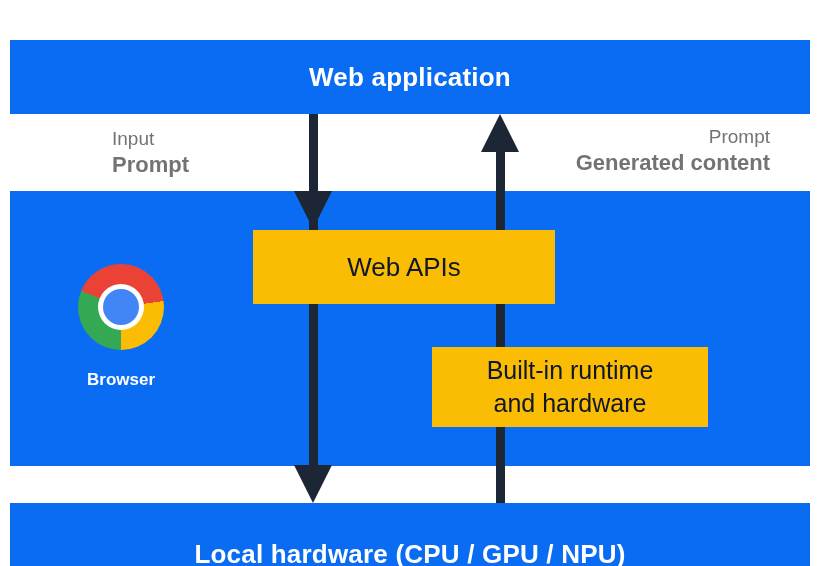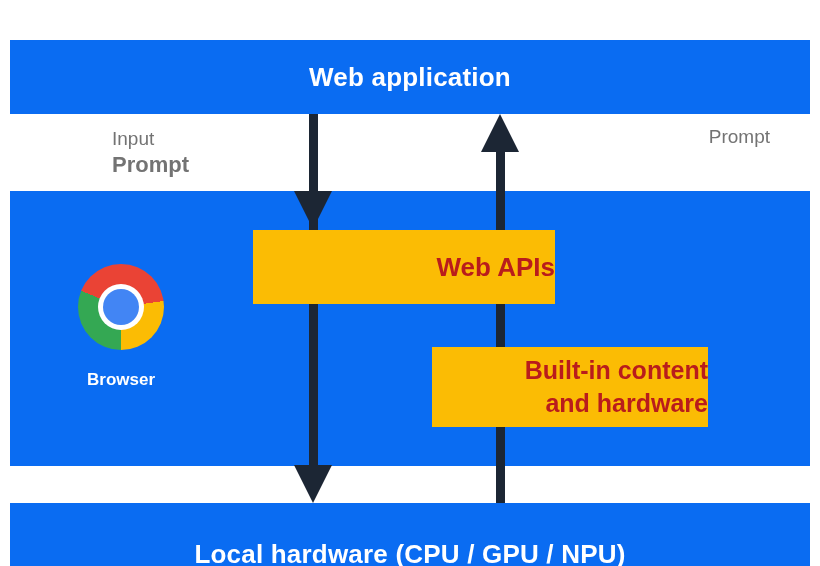--- a/index.html
+++ b/index.html
@@ -55,27 +55,27 @@
   }
   .head-down { border-top: 38px solid #1c2634; }
   .head-up   { border-bottom: 38px solid #1c2634; }
   .head-down-1 { left: 294px; top: 162px; }
   .head-down-2 { left: 294px; top: 436px; }
   .head-up-1   { left: 481px; top: 85px; }
   
   .ybox {
     position: absolute;
     background: #fbbc04;
-    color: #b91c1c;
+    color: #0f172a;
     display: flex;
     flex-direction: column;
-    align-items: flex-end;
+    align-items: center;
     justify-content: center;
     text-align: center;
-    font-weight: bold;
+    font-weight: normal;
     z-index: 3;
   }
   .web-apis-box {
     left: 253px; top: 201px;
     width: 302px; height: 74px;
     font-size: 26px;
   }
   .builtin-box {
     left: 432px; top: 318px;
     width: 276px; height: 80px;
@@ -121,20 +121,21 @@
   <div class="band band-top">
     <span class="band-label">Web application</span>
   </div>
 
   <div class="io-block io-input">
     <div class="io-caption">Input</div>
     <div class="io-strong">Prompt</div>
   </div>
   <div class="io-block io-output">
     <div class="io-caption">Prompt</div>
+    <div class="io-strong">Generated content</div>
   </div>
 
   <div class="band band-middle"></div>
 
   <div class="band band-bottom">
     <span class="band-label">Local hardware (CPU / GPU / NPU)</span>
   </div>
 
   <div class="arrow-line down-line"></div>
   <div class="arrow-head head-down head-down-1"></div>
@@ -145,17 +146,17 @@
   <div class="chrome-icon">
     <div class="chrome-ring"></div>
     <div class="chrome-center"></div>
   </div>
   <div class="browser-label">Browser</div>
 
   <div class="ybox web-apis-box">
     <span>Web APIs</span>
   </div>
   <div class="ybox builtin-box">
-    <span>Built-in content</span>
+    <span>Built-in runtime</span>
     <span>and hardware</span>
   </div>
 
 </div>
 
 </body></html>

